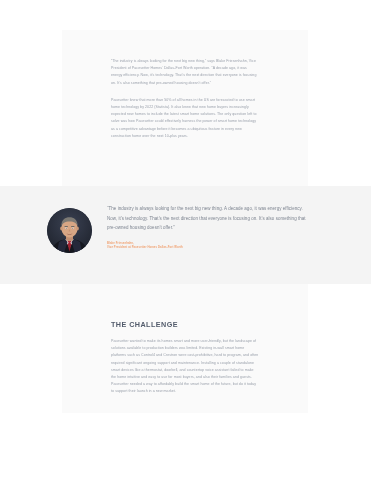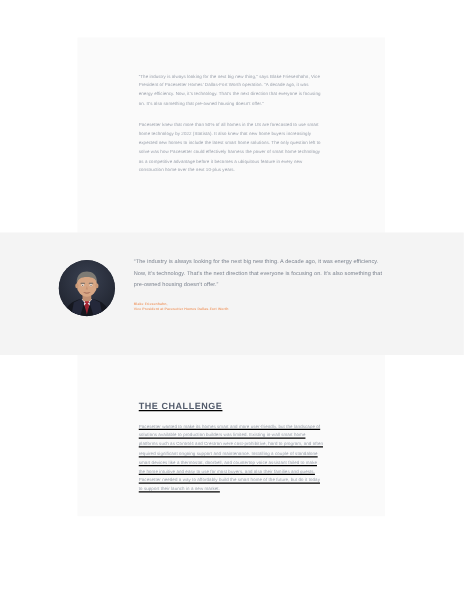--- a/index.html
+++ b/index.html
@@ -117,21 +117,20 @@
     color: #f0a070;
     letter-spacing: 0.1px;
   }
 
   
   .challenge-section {
     position: absolute;
     left: 0;
     top: 290px;
     width: 246px;
-    text-decoration: underline;
   }
   .challenge-inner {
     margin: 0 auto;
     width: 148px;
   }
   .section-heading {
     margin: 0 0 9px 0;
     font-size: 7.2px;
     line-height: 9px;
     font-weight: bold;

